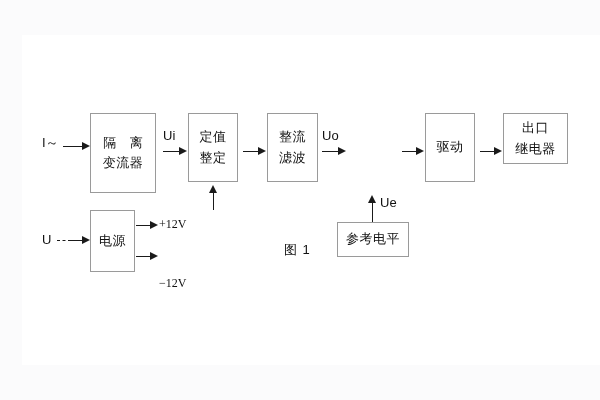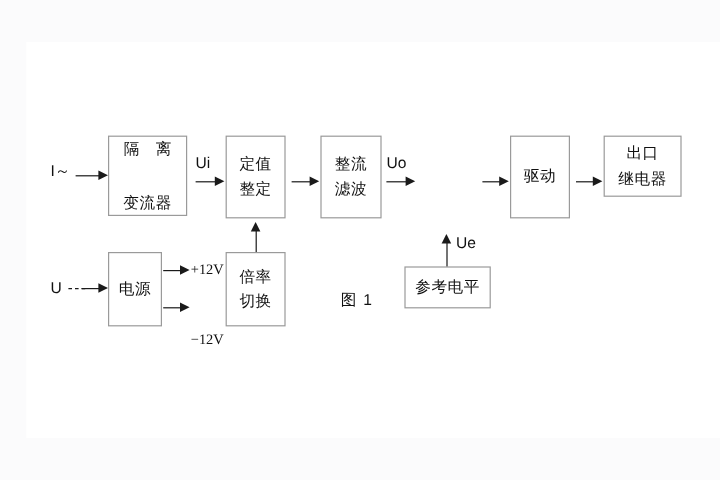--- a/index.html
+++ b/index.html
@@ -88,21 +88,21 @@
 </head>
 <body>
 
 <div id="canvas">
   <div id="sheet"></div>
 
   <div class="label" style="left:42px; top:136px;">I～</div>
   <div class="hline" style="left:63px; top:146px; width:20px;"></div>
   <div class="arrow-r" style="left:82px; top:141.5px;"></div>
 
-  <div class="block wide-letter" style="left:90px; top:113px; width:66px; height:67px;justify-content:space-between;">
+  <div class="block wide-letter" style="left:90px; top:113px; width:66px; height:80px;">
     <span class="ln">隔 离</span>
     <span class="ln">变流器</span>
   </div>
 
   <div class="label" style="left:163px; top:129px;">Ui</div>
   <div class="hline" style="left:163px; top:151px; width:17px;"></div>
   <div class="arrow-r" style="left:179px; top:146.5px;"></div>
 
   <div class="block" style="left:188px; top:113px; width:50px; height:69px;">
     <span class="ln">定值</span>
@@ -147,24 +147,20 @@
   </div>
 
   <div class="hline" style="left:136px; top:225px; width:15px;"></div>
   <div class="arrow-r" style="left:150px; top:220.5px;"></div>
   <div class="label small" style="left:159px; top:218px;">+12V</div>
 
   <div class="hline" style="left:136px; top:256px; width:15px;"></div>
   <div class="arrow-r" style="left:150px; top:251.5px;"></div>
   <div class="label small" style="left:159px; top:249px;margin-top:28px;">−12V</div>
 
-  <div class="block" style="left:188px; top:210px; width:50px; height:62px;">
-    <span class="ln">倍率</span>
-    <span class="ln">切换</span>
-  </div>
 
   <div class="vline" style="left:213px; top:192px; height:18px;"></div>
   <div class="arrow-u" style="left:208.5px; top:185px;"></div>
 
   <div class="block" style="left:337px; top:222px; width:72px; height:35px;text-align:right;">
     <span class="ln">参考电平</span>
   </div>
 
   <div class="vline" style="left:372px; top:202px; height:20px;"></div>
   <div class="arrow-u" style="left:367.5px; top:195px;"></div>

